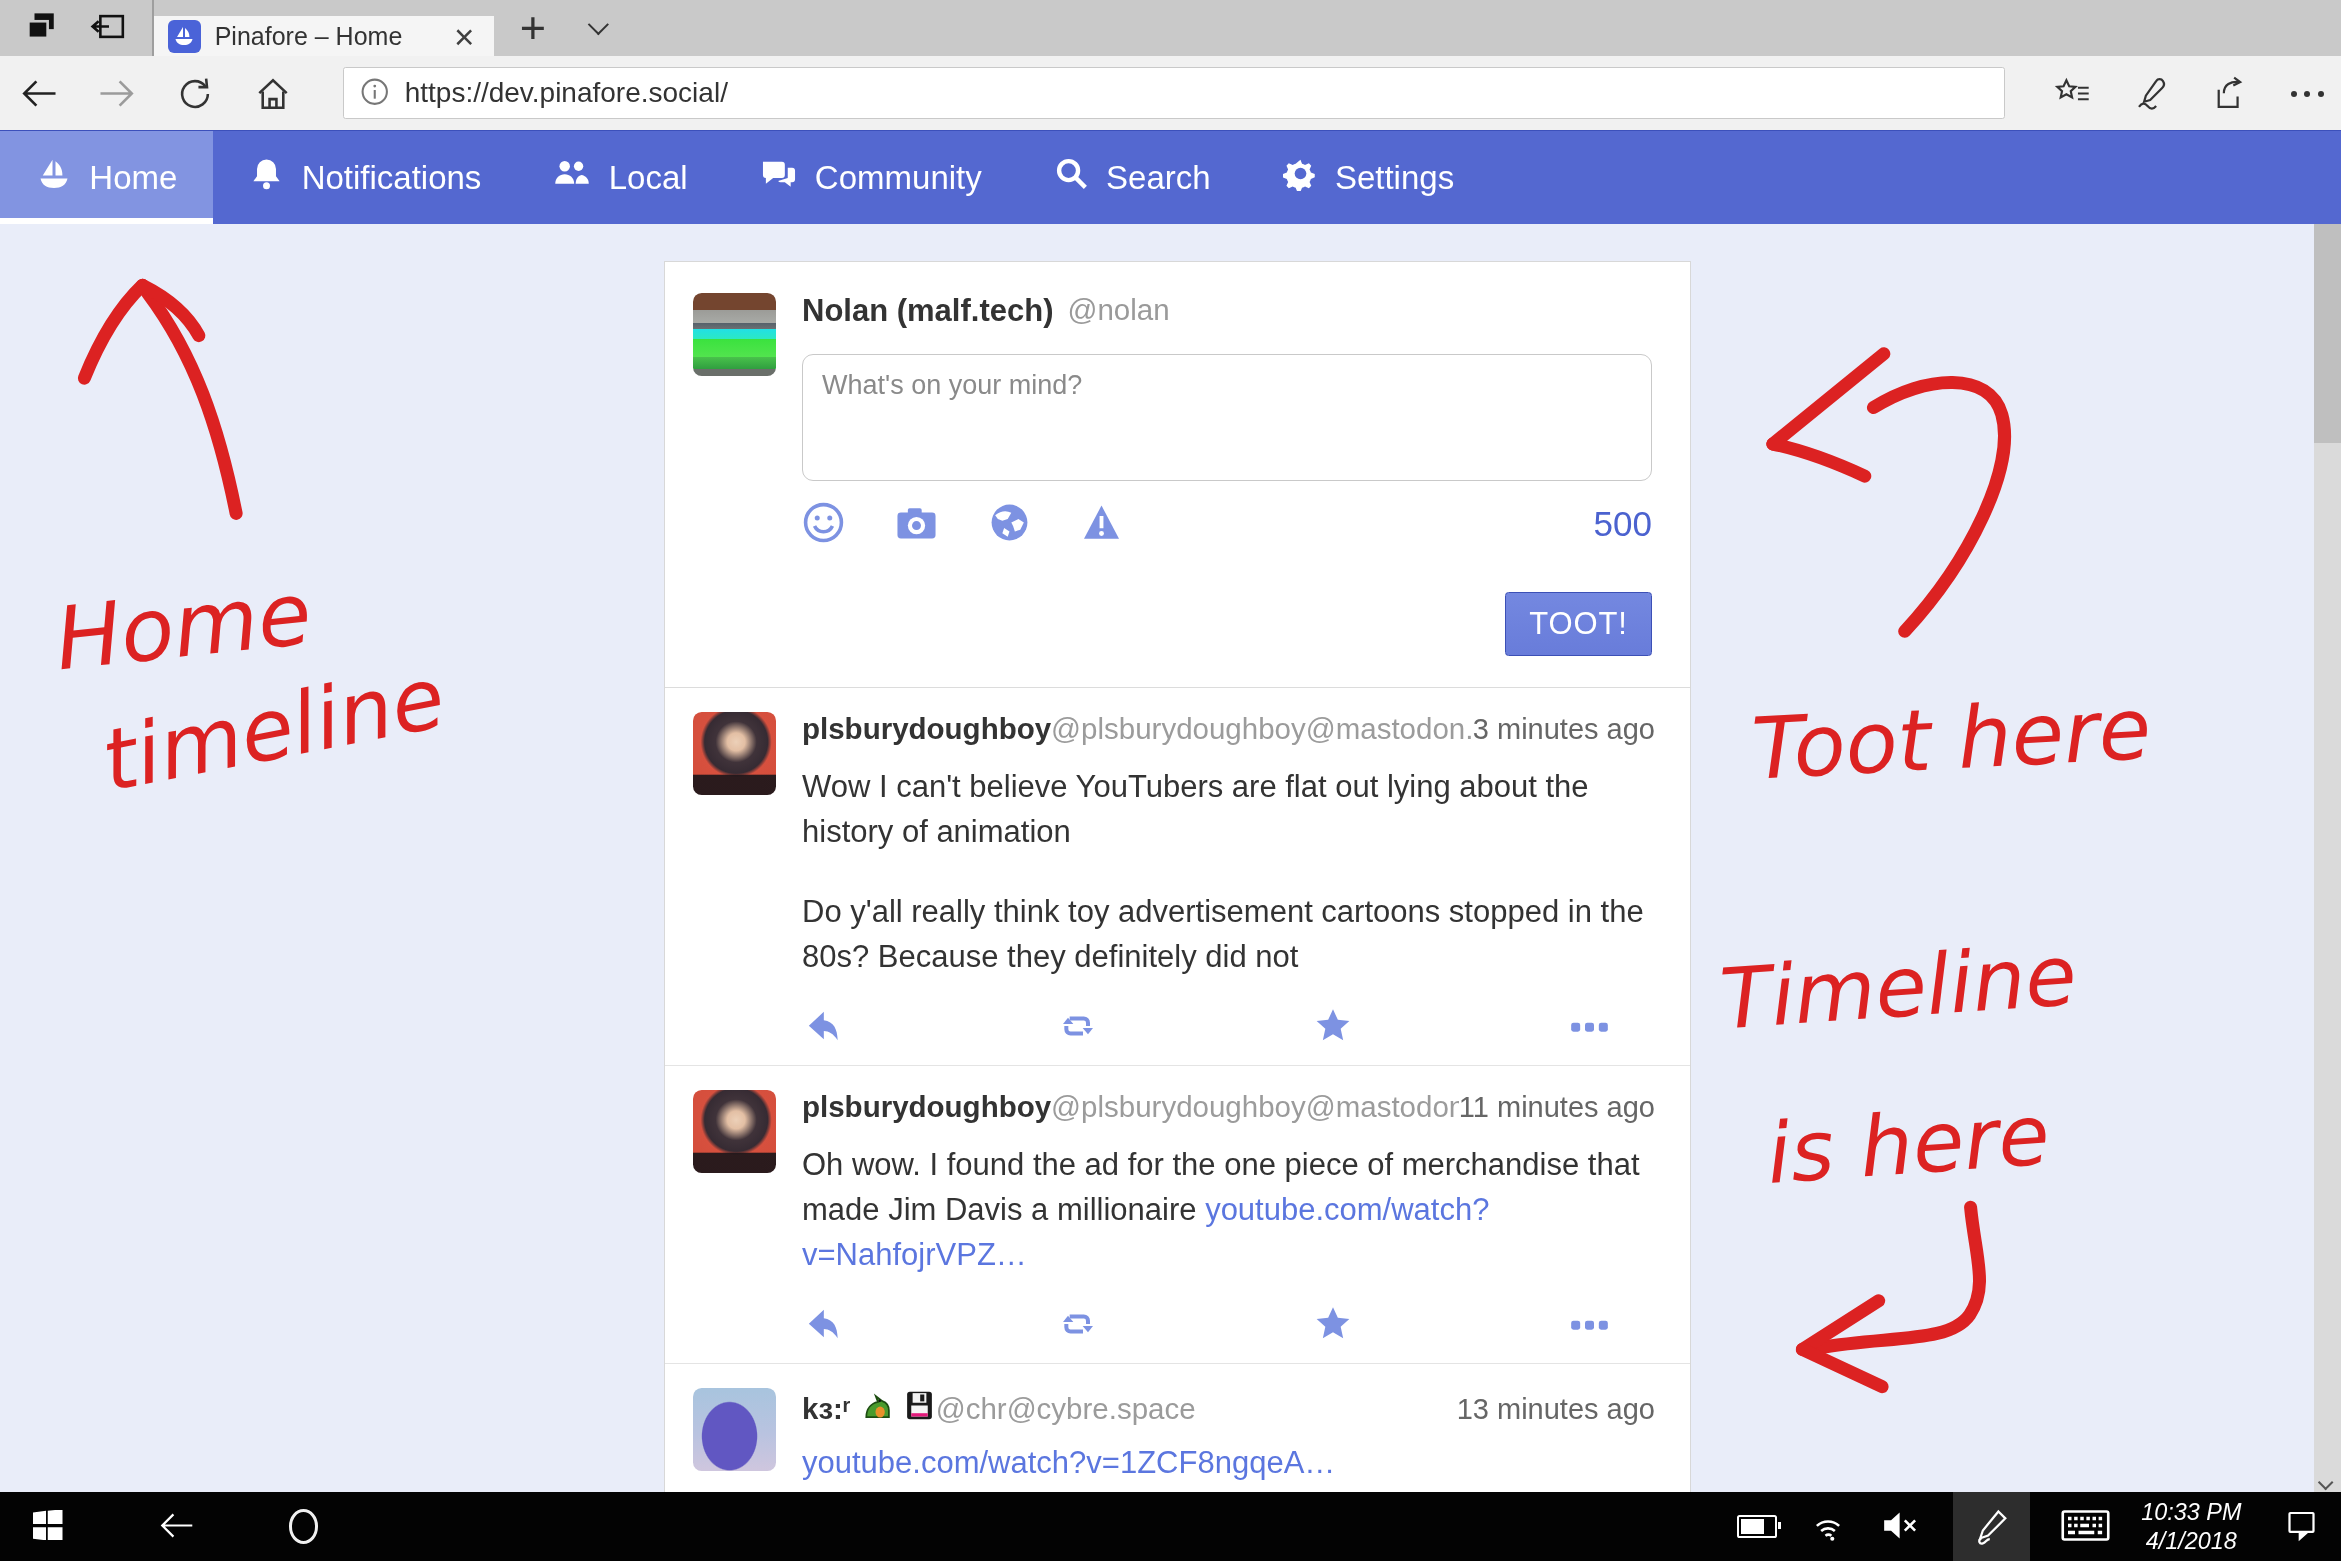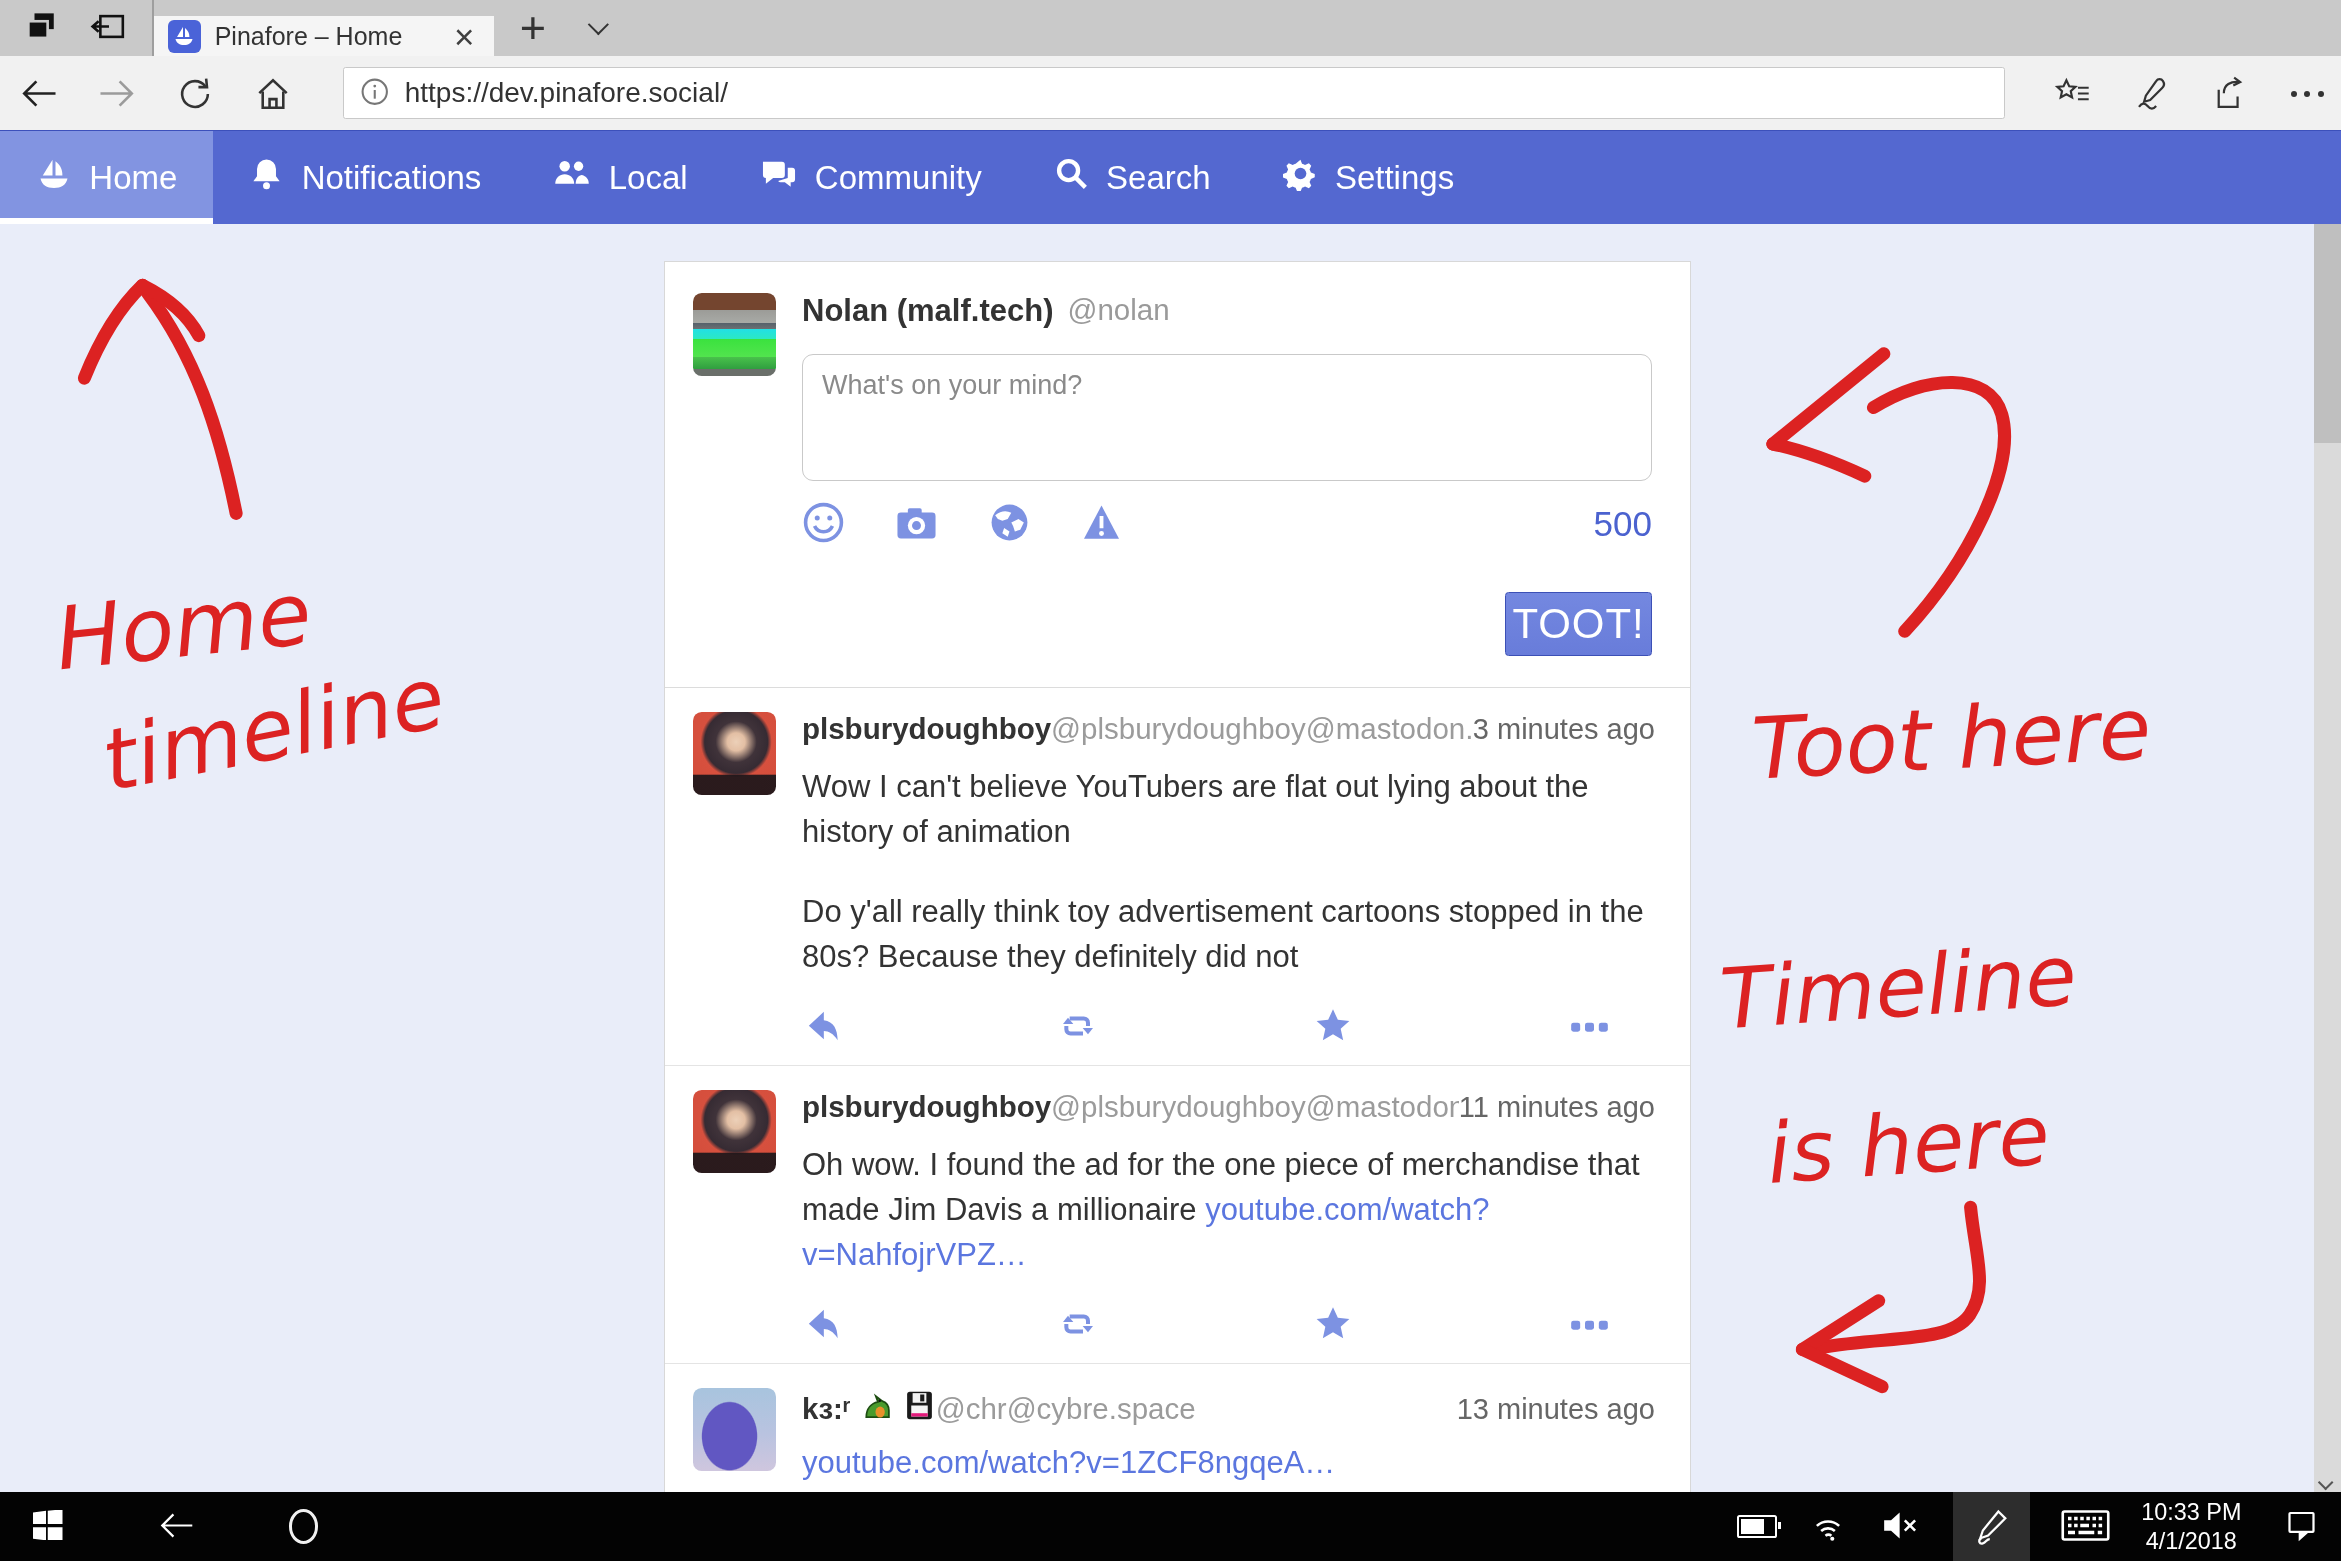--- a/index.html
+++ b/index.html
@@ -47,21 +47,21 @@
   .compose .avatar { grid-row:1 / span 2; }
   .compose-header { display:flex; align-items:flex-start; gap:14px; height:38px; margin-bottom:22.6px; }
   .c-name { font-size:31px; font-weight:bold; color:#333; }
   .c-handle { font-size:29.5px; color:#9a9a9a; }
   .compose textarea { width:100%; height:127px; border:0.9px solid #c9c9c9; border-radius:11px; resize:none; font-family:"Liberation Sans",sans-serif; font-size:27px; color:#333; padding:15.6px 19px; outline:none; }
   .compose textarea::placeholder { color:#8a8a8a; }
   .c-tools { grid-column:2; display:flex; align-items:center; gap:49px; margin-top:21px; height:45px; }
   .c-spacer { flex:1; }
   .c-count { font-size:35px; color:#4b62cf; }
   .c-btnrow { grid-column:2; display:flex; justify-content:flex-end; margin-top:45px; }
-  .toot-btn { width:147px; height:64px; background:linear-gradient(180deg,#7488e0,#687cda); border:1.7px solid #3c50b6; border-radius:3.5px; color:#fff; font-family:"Liberation Sans",sans-serif; font-size:42px; letter-spacing:0.9px; }
+  .toot-btn { width:147px; height:64px; background:linear-gradient(180deg,#7488e0,#687cda); border:1.7px solid #3c50b6; border-radius:3.5px; color:#fff; font-family:"Liberation Sans",sans-serif; font-size:31px; letter-spacing:0.9px; }
 
   .post { display:grid; grid-template-columns:83px 1fr; column-gap:26px; padding:24px 35px 15.6px 28px; }
   .post + .post { border-top:0.9px solid #e4e4e4; }
   .post .avatar { grid-row:1 / span 3; }
   .post-header { display:flex; align-items:baseline; min-width:0; height:38px; }
   .p-name { font-size:29.5px; font-weight:bold; color:#333; white-space:nowrap; display:flex; align-items:center; gap:8.7px; }
   .p-handle { font-size:29.5px; color:#9b9b9b; white-space:nowrap; overflow:hidden; }
   .p-time { font-size:29px; color:#666; margin-left:auto; white-space:nowrap; }
   .post-body { grid-column:2; margin-top:15.6px; font-size:31px; line-height:1.45; color:#333; }
   .post-body p + p { margin-top:35px; }
@@ -69,21 +69,21 @@
   .post-actions { grid-column:2; display:flex; justify-content:space-between; align-items:center; margin-top:26px; padding-right:43px; }
 
   
   .scrollbar { position:absolute; top:224px; right:0; bottom:69px; width:28px; background:#dadada; }
   .scroll-thumb { position:absolute; top:0; left:0; right:0; height:219px; background:#bfbfbf; }
   .scroll-down { position:absolute; bottom:3.5px; left:6px; width:11.3px; height:11.3px; border-right:2.6px solid #555; border-bottom:2.6px solid #555; transform:rotate(45deg); }
 
   
   .taskbar { position:absolute; left:0; right:0; bottom:0; height:69px; background:#030303; display:flex; align-items:center; }
   .tb-left { display:flex; align-items:center; gap:95px; margin-left:33px; }
-  .tb-sysright { margin-left:auto; display:flex; align-items:center; gap:31px; padding-right:22.6px; }
+  .tb-sysright { margin-left:auto; display:flex; align-items:center; gap:31px; padding-right:22.6px;font-style:italic; }
   .pen-tile { background:#2d2d2d; height:69px; display:flex; align-items:center; padding:0 21px; }
   .clock { color:#fff; font-size:23.4px; line-height:29px; text-align:center; }
   .cortana-ring { width:29.5px; height:35px; border:3.5px solid #f0f0f0; border-radius:50%; }
   .battery { position:relative; width:40px; height:22.6px; border:2.6px solid #fff; border-radius:2.6px; }
   .battery::after { content:""; position:absolute; right:-6px; top:5.2px; width:3.5px; height:7px; background:#fff; }
   .battery i { position:absolute; left:1.7px; top:1.7px; bottom:1.7px; width:22.6px; background:#fff; }
 
   
   .annotations { position:absolute; inset:0; pointer-events:none; z-index:50; }
   .annotations text { font-family:"DejaVu Sans",sans-serif; font-style:italic; fill:#dc2222; }

